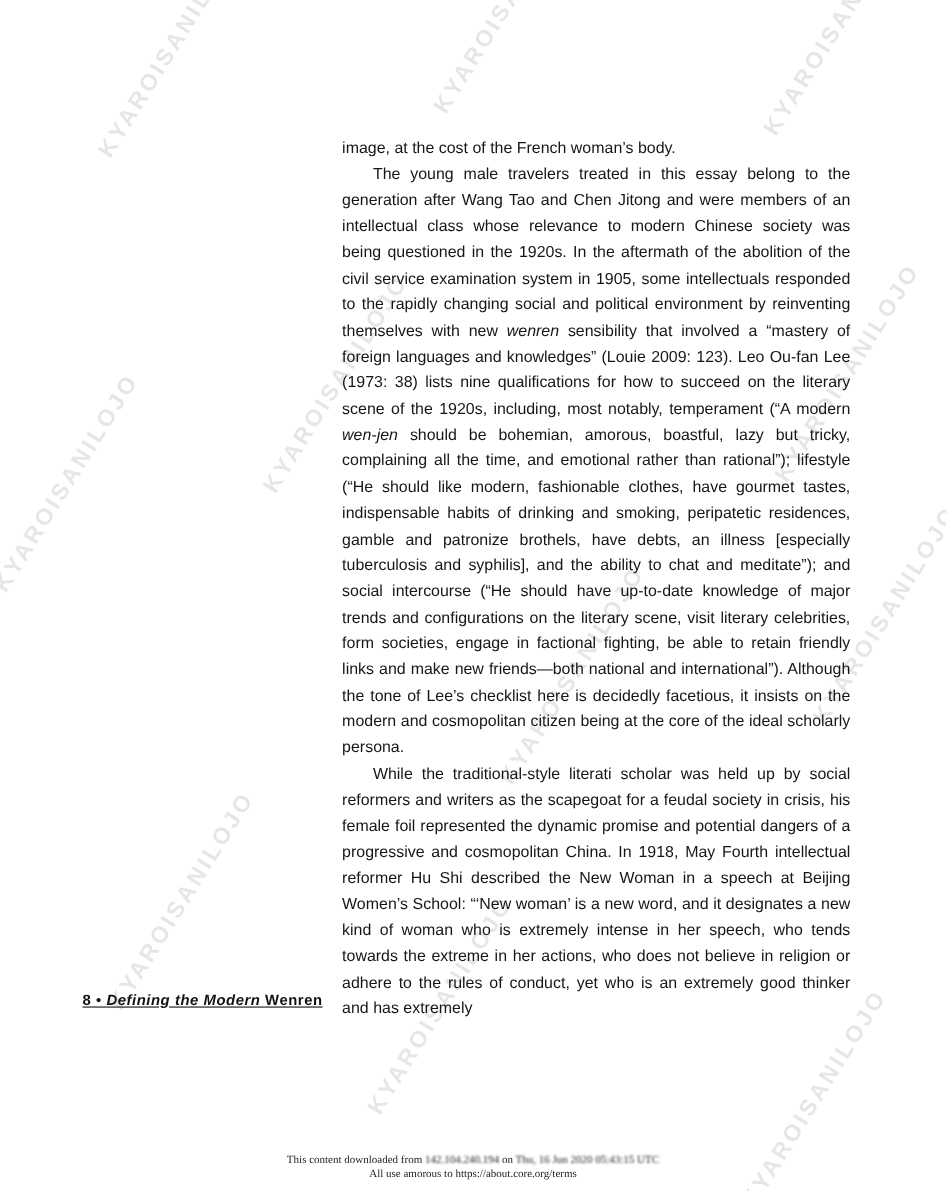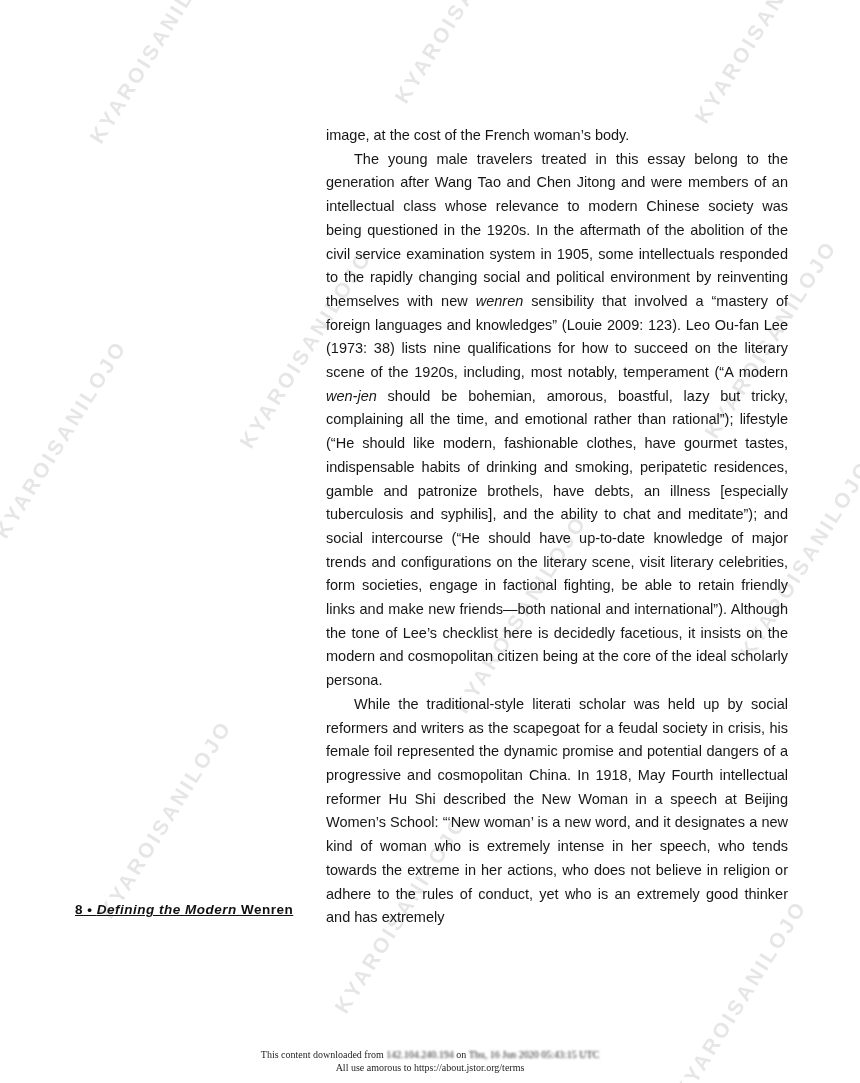--- a/index.html
+++ b/index.html
@@ -21,21 +21,21 @@
     font-size: 21px;
     letter-spacing: 3px;
     color: rgba(130, 130, 135, 0.20);
     white-space: nowrap;
     transform: rotate(-58deg);
     transform-origin: left top;
   }
   
   .text-col {
     position: absolute;
-    left: 326px;
+    left: 311px;
     top: 124px;
     width: 462px;
     font-size: 14.5px;
     line-height: 23.7px;
     text-align: justify;
     color: #161616;
   }
   .para { margin: 0; }
   .para.indent { text-indent: 28px; }
   .italic { font-style: italic; }
@@ -90,16 +90,16 @@
 
     <p class="para indent"><span>The young male travelers treated in this essay belong to the generation after Wang Tao and Chen Jitong and were members of an intellectual class whose relevance to modern Chinese society was being questioned in the 1920s. In the aftermath of the abolition of the civil service examination system in 1905, some intellectuals responded to the rapidly changing social and political environment by reinventing themselves with new </span><span class="italic">wenren</span><span> sensibility that involved a “mastery of foreign languages and knowledges” (Louie 2009: 123). Leo Ou-fan Lee (1973: 38) lists nine qualifications for how to succeed on the literary scene of the 1920s, including, most notably, temperament (“A modern </span><span class="italic">wen-jen</span><span> should be bohemian, amorous, boastful, lazy but tricky, complaining all the time, and emotional rather than rational”); lifestyle (“He should like modern, fashionable clothes, have gourmet tastes, indispensable habits of drinking and smoking, peripatetic residences, gamble and patronize brothels, have debts, an illness [especially tuberculosis and syphilis], and the ability to chat and meditate”); and social intercourse (“He should have up-to-date knowledge of major trends and configurations on the literary scene, visit literary celebrities, form societies, engage in factional fighting, be able to retain friendly links and make new friends—both national and international”). Although the tone of Lee’s checklist here is decidedly facetious, it insists on the modern and cosmopolitan citizen being at the core of the ideal scholarly persona.</span></p>
 
     <p class="para indent"><span>While the traditional-style literati scholar was held up by social reformers and writers as the scapegoat for a feudal society in crisis, his female foil represented the dynamic promise and potential dangers of a progressive and cosmopolitan China. In 1918, May Fourth intellectual reformer Hu Shi described the New Woman in a speech at Beijing Women’s School: “‘New woman’ is a new word, and it designates a new kind of woman who is extremely intense in her speech, who tends towards the extreme in her actions, who does not believe in religion or adhere to the rules of conduct, yet who is an extremely good thinker and has extremely</span></p>
   </div>
 
   <div class="running-footer"><span>8</span><span> • </span><span class="italic-part">Defining the Modern </span><span>Wenren</span></div>
 
   <div class="jstor">
     <div class="line"><span>This content downloaded from </span><span class="blurred">142.104.240.194</span><span> on </span><span class="blurred">Thu, 16 Jun 2020 05:43:15 UTC</span></div>
-    <div class="line"><span>All use amorous to </span><span>https://about.jstor.org/terms</span></div>
+    <div class="line"><span>All use amorous to </span><span>https://about.core.org/terms</span></div>
   </div>
 
 </div>
 
 </body></html>

